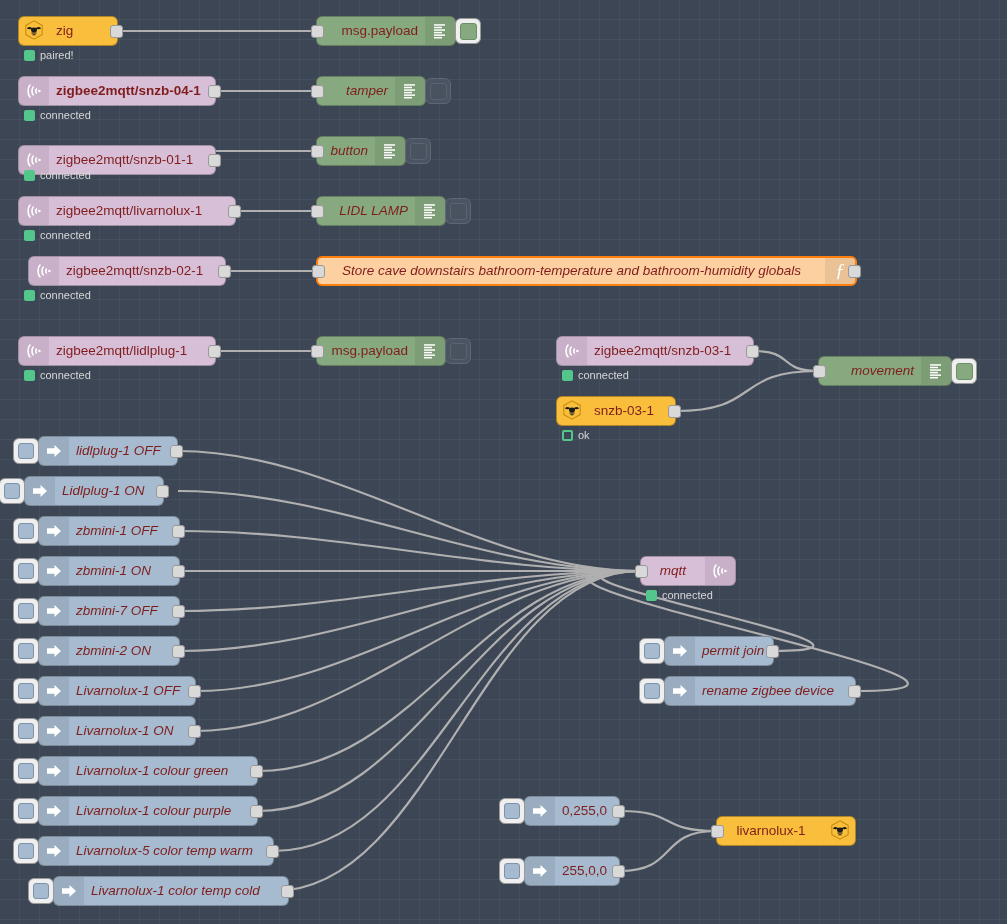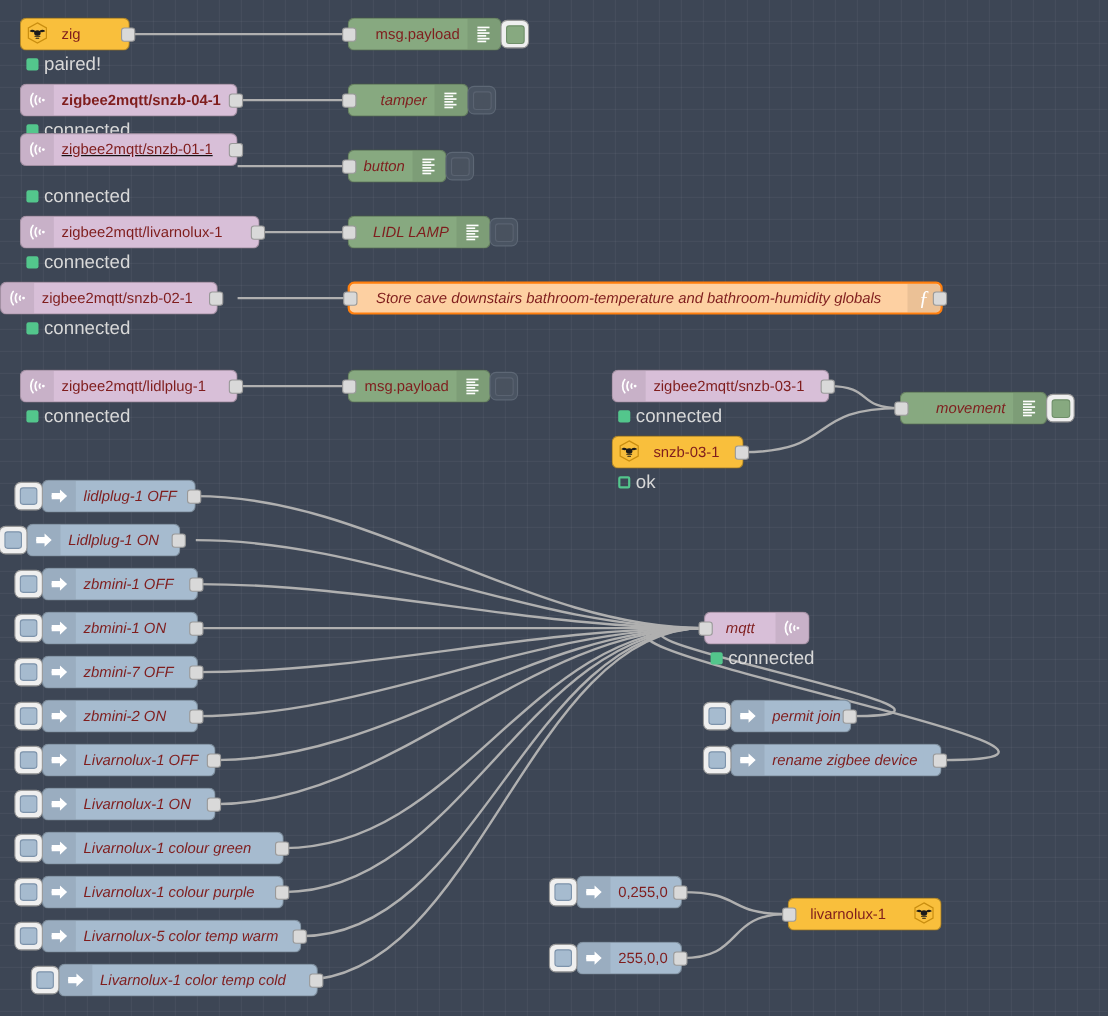--- a/index.html
+++ b/index.html
@@ -122,21 +122,21 @@
   .debug-btn i{
     display:block;width:15px;height:15px;
     background:#87a980;border:1px solid #6f8f69;border-radius:3px;
   }
   .debug-btn.off{background:#4a5462;border-color:#5d6775;}
   .debug-btn.off i{background:#49525f;border-color:#5a6371;}
 
   
   .status{
     position:absolute;
-    font-size:17px;
+    font-size:11px;
     color:#d8d8d8;
     white-space:nowrap;
     display:flex;
     align-items:center;
     line-height:1;
   }
   .status .dot{
     width:11px;height:11px;border-radius:2px;
     background:#53c68c;margin-right:5px;display:inline-block;
     flex:0 0 11px;
@@ -244,21 +244,21 @@
               <rect x="4" y="13.399999999999999" width="11" height="1.5" fill="#ffffff"></rect>
               <rect x="4" y="15.95" width="8" height="1.5" fill="#ffffff"></rect>
             </svg>
           </div>
         </div>
         <div class="port in"></div>
         <div class="debug-btn off">
           <i></i>
         </div>
       </div>
-      <div class="node n-mqttin" style="left: 18px; top: 121px; width: 198px; text-decoration: underline;">
+      <div class="node n-mqttin" style="left: 18px; top: 145px; width: 198px;">
         <div class="body">
           <div class="icon-left">
             <svg width="20" height="20" viewBox="0 0 20 20">
               <path d="M6 4 C3.4 6.6 3.4 13.4 6 16" stroke="#ffffff" stroke-width="1.6" fill="none" stroke-linecap="round"></path>
               <path d="M9.2 6.2 C7.6 7.9 7.6 12.1 9.2 13.8" stroke="#ffffff" stroke-width="1.6" fill="none" stroke-linecap="round"></path>
               <path d="M12.4 8.1 C11.6 8.9 11.6 11.1 12.4 11.9" stroke="#ffffff" stroke-width="1.6" fill="none" stroke-linecap="round"></path>
               <circle cx="15.4" cy="10" r="1.3" fill="#ffffff"></circle>
             </svg>
           </div>
           <div class="label left">zigbee2mqtt/snzb-01-1</div>
@@ -318,21 +318,21 @@
               <rect x="4" y="13.399999999999999" width="11" height="1.5" fill="#ffffff"></rect>
               <rect x="4" y="15.95" width="8" height="1.5" fill="#ffffff"></rect>
             </svg>
           </div>
         </div>
         <div class="port in"></div>
         <div class="debug-btn off">
           <i></i>
         </div>
       </div>
-      <div class="node n-mqttin" style="left: 0; top: 256px; width: 198px;">
+      <div class="node n-mqttin" style="left: 28px; top: 256px; width: 198px;">
         <div class="body">
           <div class="icon-left">
             <svg width="20" height="20" viewBox="0 0 20 20">
               <path d="M6 4 C3.4 6.6 3.4 13.4 6 16" stroke="#ffffff" stroke-width="1.6" fill="none" stroke-linecap="round"></path>
               <path d="M9.2 6.2 C7.6 7.9 7.6 12.1 9.2 13.8" stroke="#ffffff" stroke-width="1.6" fill="none" stroke-linecap="round"></path>
               <path d="M12.4 8.1 C11.6 8.9 11.6 11.1 12.4 11.9" stroke="#ffffff" stroke-width="1.6" fill="none" stroke-linecap="round"></path>
               <circle cx="15.4" cy="10" r="1.3" fill="#ffffff"></circle>
             </svg>
           </div>
           <div class="label left">zigbee2mqtt/snzb-02-1</div>

